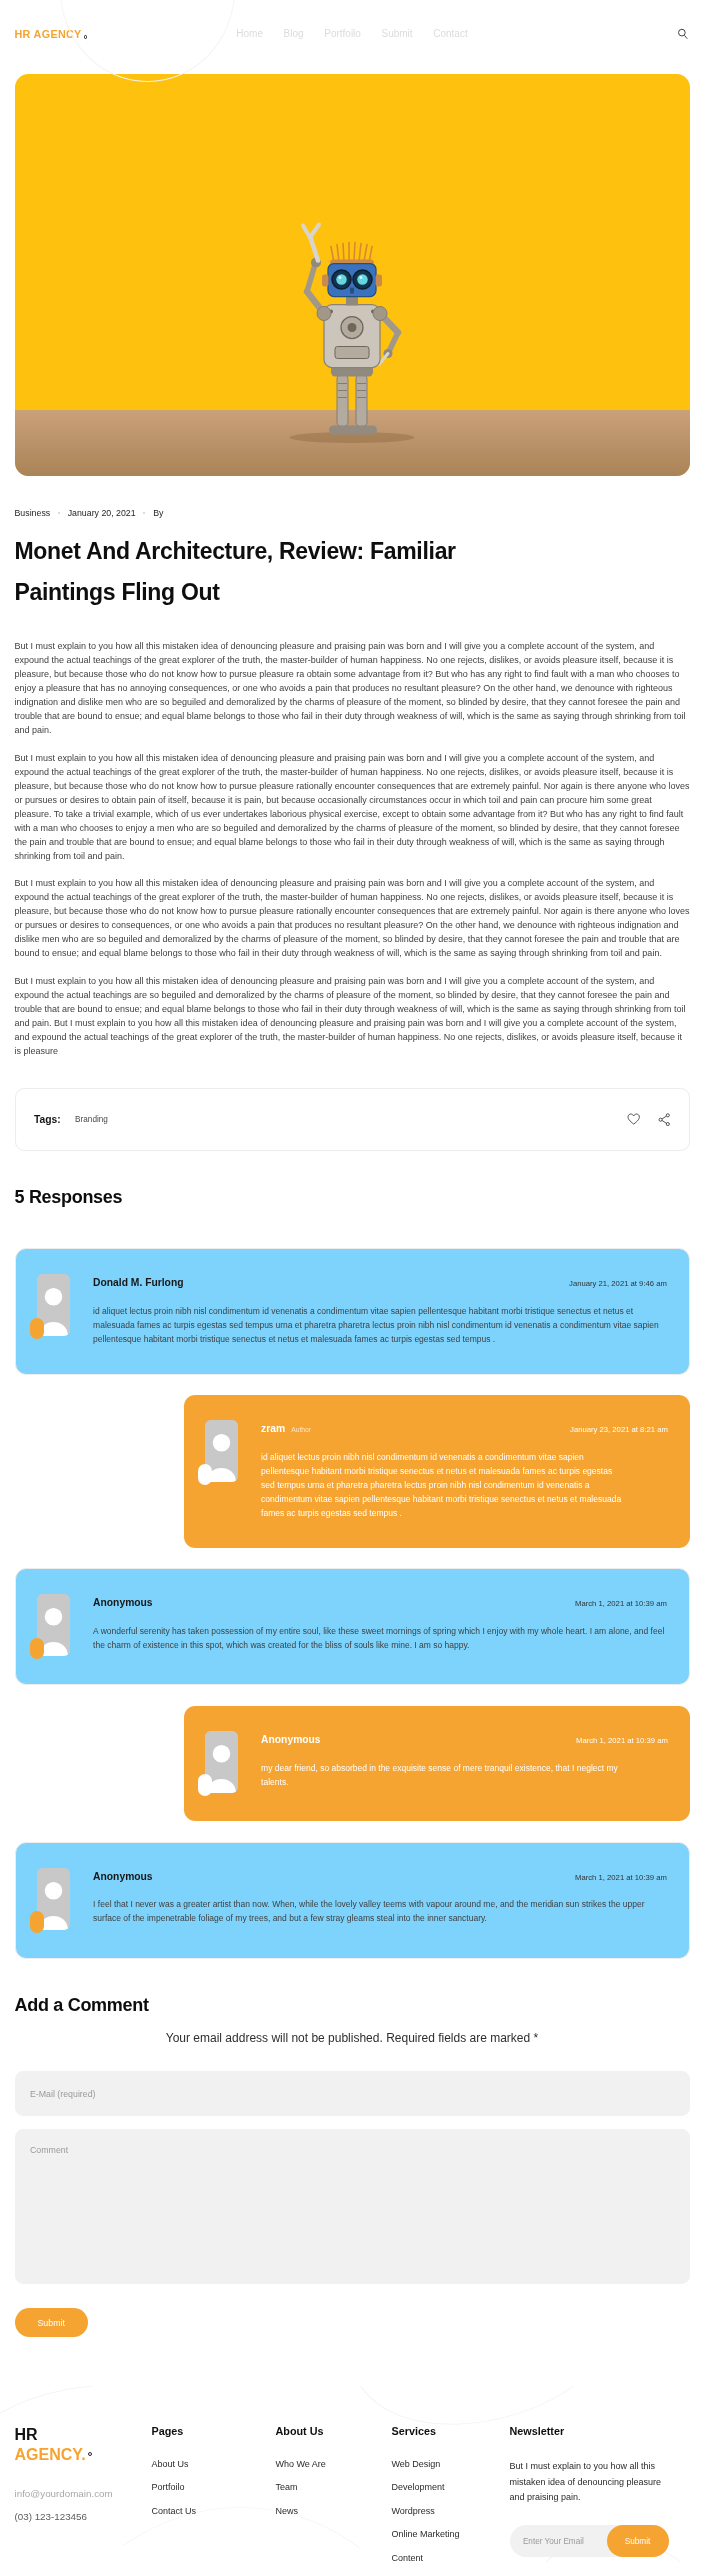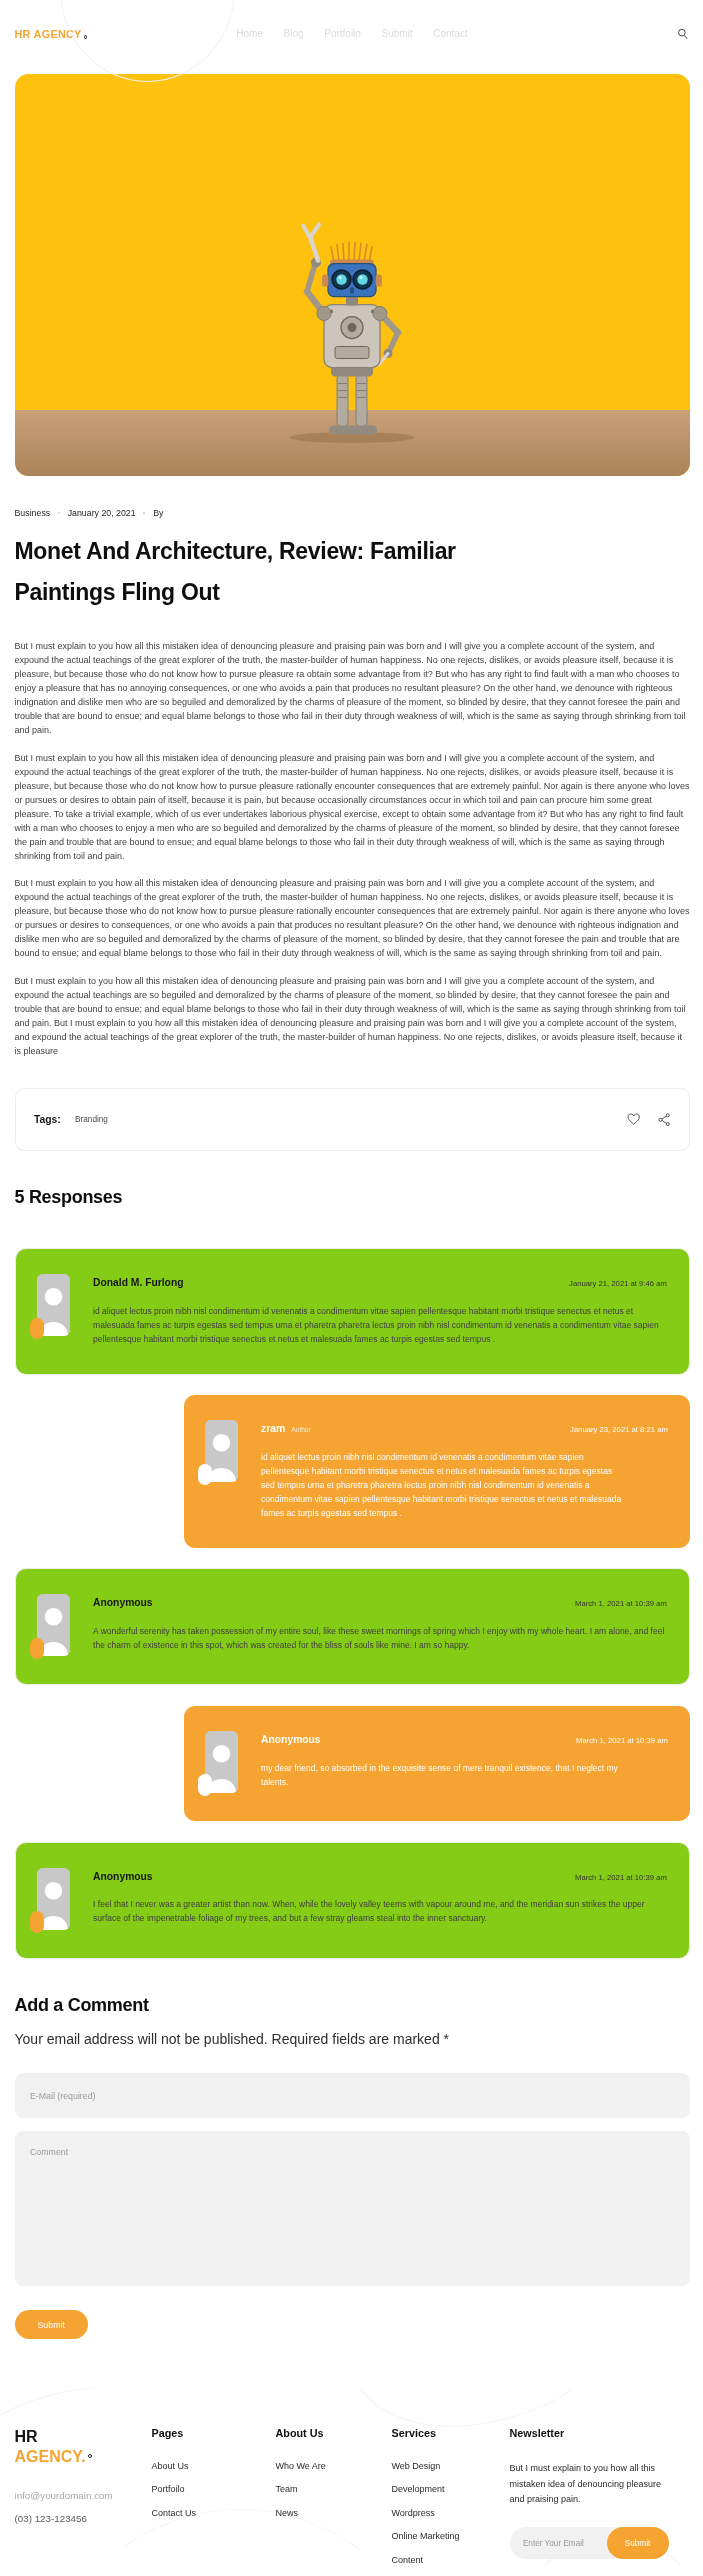--- a/index.html
+++ b/index.html
@@ -54,41 +54,41 @@
   }
   .tags-label { font-size:10.3px; font-weight:bold; color:#141414; }
   .tag-item { margin-left:14.4px; font-size:8.2px; color:#4a4a4a; cursor:pointer; }
   .tags-actions { margin-left:auto; display:flex; align-items:center; gap:17.5px; }
   .tags-actions svg { cursor:pointer; }
 
   
   .section-heading { margin:36px 0 0; font-size:18px; font-weight:bold; color:#0d0d0d; letter-spacing:-0.3px; }
   .comments { margin-top:40px; display:flex; flex-direction:column; gap:20.6px; }
   .comment { border-radius:11.3px; padding:25px 21.6px 28px; display:flex; gap:23px; }
-  .comment.plain { border:0.5px solid #ededed; background:#84cc16; }
+  .comment.plain { border:0.5px solid #ededed; background:#7dd3fc; }
   .comment.accent { background:#F5A431; margin-left:169px; }
   .avatar-wrap { position:relative; flex:none; width:33px; height:62px; }
   .avatar { width:33px; height:62px; border-radius:6.2px; background:#c8c8c8; overflow:hidden; }
   .avatar svg { display:block; }
   .avatar-dot { position:absolute; left:-7.2px; bottom:-3.1px; width:14px; height:21.6px; border-radius:7.2px; background:#F5A431; }
   .accent .avatar-dot { background:#ffffff; }
   .c-body { flex:1; padding-top:3.1px; }
   .c-head { display:flex; align-items:baseline; }
   .c-name { font-size:10.3px; font-weight:bold; color:#171717; }
   .accent .c-name { color:#ffffff; }
   .c-badge { margin-left:6.2px; font-size:6.7px; color:#c2c2c2; }
   .c-badge:empty { display:none; }
   .accent .c-badge { color:rgba(255,255,255,.75); }
   .c-date { margin-left:auto; font-size:7.7px; color:#333333; }
   .accent .c-date { color:#ffffff; }
   .c-text { margin:15.5px 0 0; font-size:8.5px; line-height:14px; color:#3f3f3f; }
   .accent .c-text { color:#ffffff; max-width:361px; }
 
   
-  .form-note { margin-top:15.5px; font-size:14px; color:#2e2e2e; }
+  .form-note { margin-top:15.5px; font-size:12px; color:#2e2e2e;text-align:center; }
   .form-row { display:flex; gap:13.4px; margin-top:26px; }
   .input-pill {
     flex:1; height:45px; border:none; background:#f1f1f1; border-radius:8.2px;
     padding:0 15.5px; font-size:8.8px; color:#333; font-family:inherit; outline:none;
   }
   ::placeholder { color:#9a9a9a; opacity:1; }
   .input-area {
     width:100%; height:155px; margin-top:13.4px; border:none; background:#f1f1f1;
     border-radius:8.2px; padding:15.5px; font-size:8.8px; color:#333;
     font-family:inherit; resize:none; outline:none; display:block;

